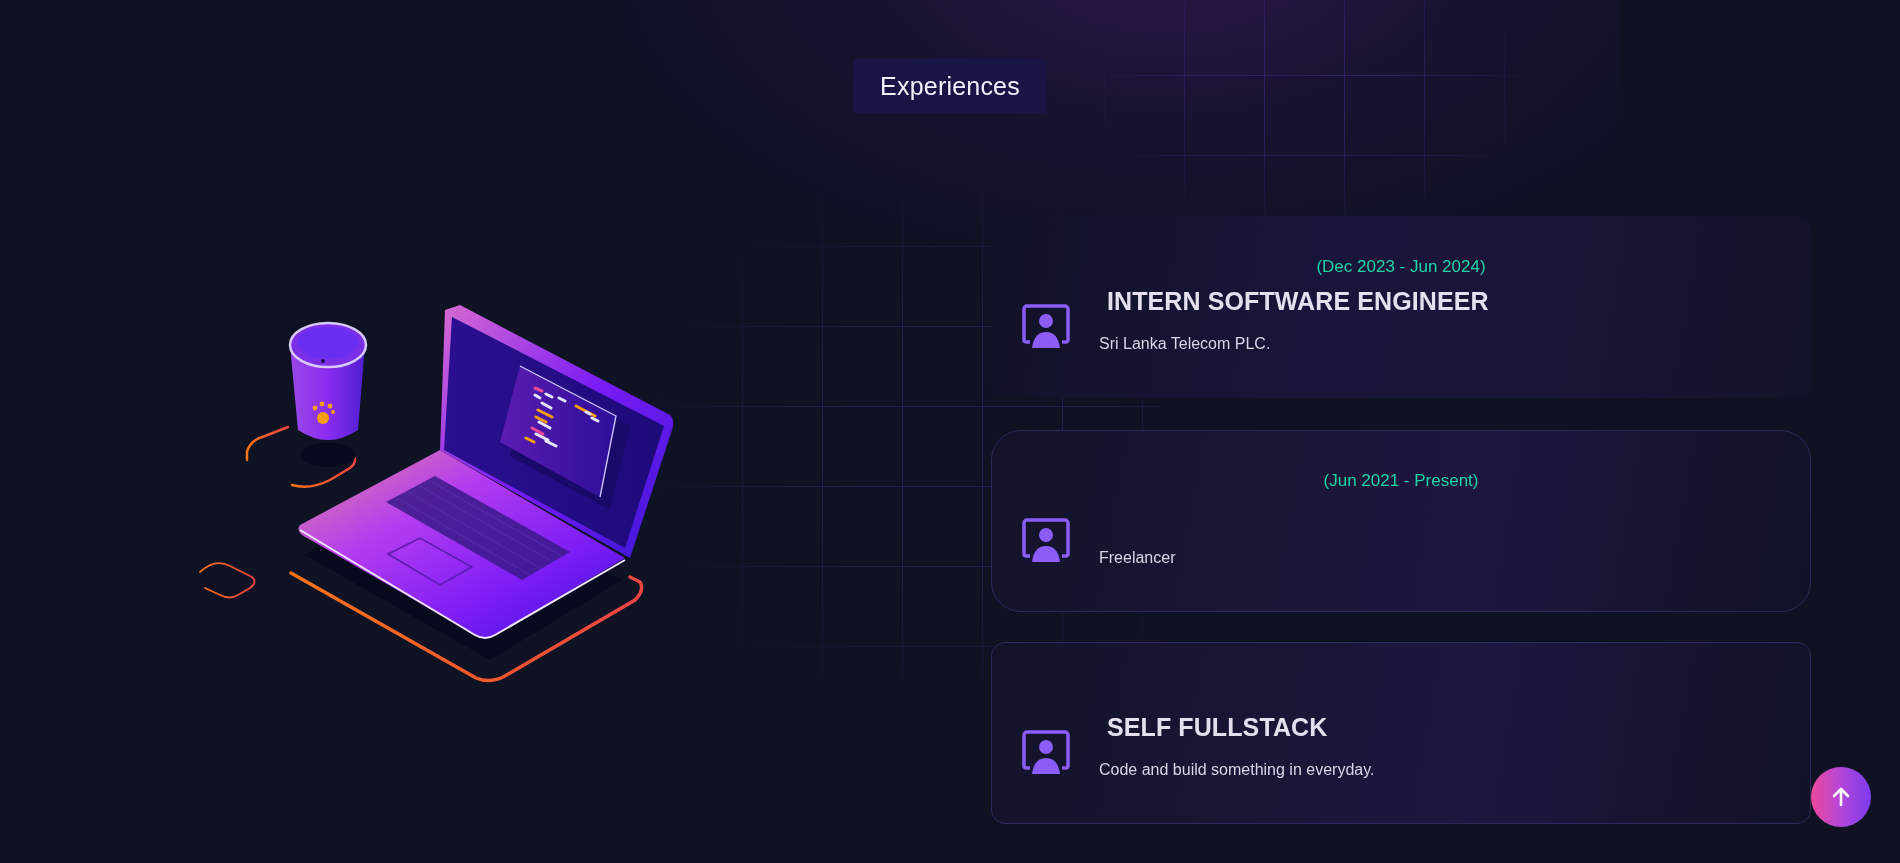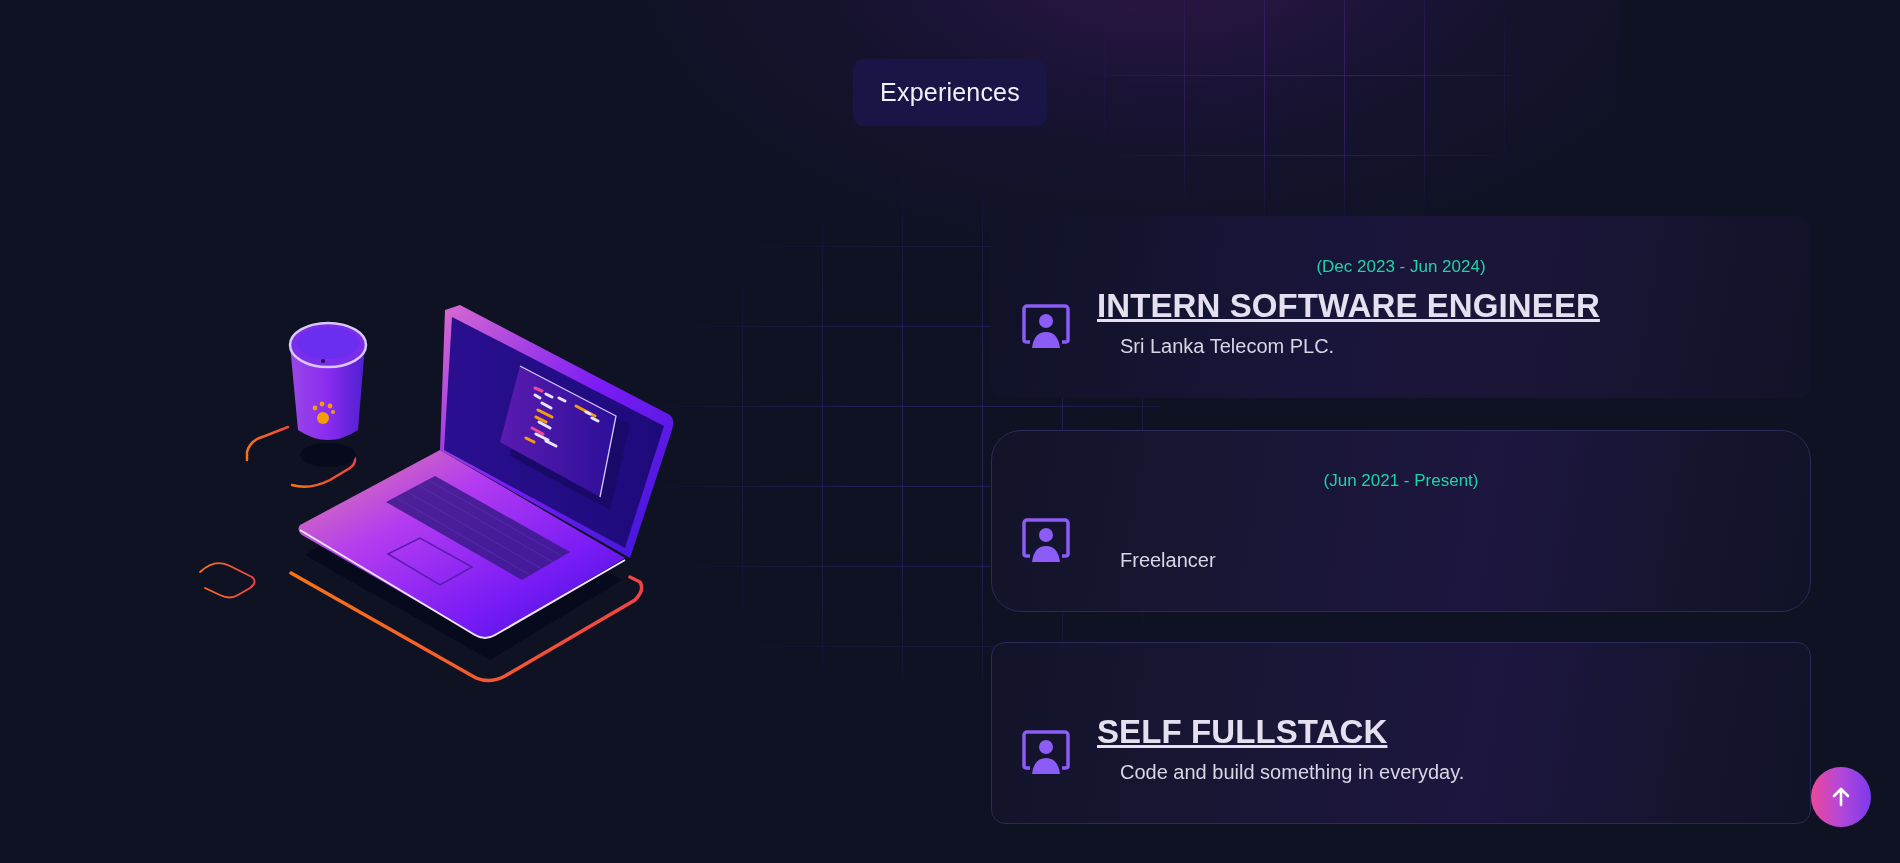--- a/index.html
+++ b/index.html
@@ -35,22 +35,22 @@
         linear-gradient(to bottom, rgba(52,38,120,0.6) 1px, transparent 1px);
       background-size: 80px 80px;
       background-position: 22px 6px;
       -webkit-mask-image: radial-gradient(ellipse at 60% 55%, #000 25%, transparent 72%);
       mask-image: radial-gradient(ellipse at 60% 55%, #000 25%, transparent 72%);
       pointer-events: none;
     }
 
     
     .section-title {
-      position: absolute; left: 853px; top: 59px; width: 194px; height: 67px;
-      background: #1a1547; border-radius: 11px;
+      position: absolute; left: 853px; top: 59px; width: 194px; height: 54px;
+      background: #1a1547; border-radius: 3px;
       display: flex; align-items: center; justify-content: center;
       font-size: 25px; color: #f2f1fb; letter-spacing: 0.2px;
     }
 
     
     .illustration { position: absolute; left: 190px; top: 290px; width: 500px; height: 400px; }
 
     
     .card {
       position: absolute; left: 991px; width: 820px; height: 182px;
@@ -58,26 +58,26 @@
       background: linear-gradient(100deg, #121329 0%, #1a1636 35%, #1d1640 60%, #15142e 85%, #101328 100%);
       border: 1px solid #2b2a5a;
     }
     .card.first { border-color: transparent; background: linear-gradient(100deg, #101227 0%, #19153a 40%, #1b1538 65%, #111328 100%); }
     .card-date {
       position: absolute; left: 0; right: 0; top: 20px; text-align: center;
       font-size: 17px; color: #20d3a6; margin-top: 20px;
     }
     .card-icon { position: absolute; left: 30px; top: 87px; width: 48px; height: 46px; }
     .card-title {
-      position: absolute; left: 105px; top: 70px;
-      font-size: 33px; font-weight: 600; color: #e4e0f0; letter-spacing: 0.1px; text-decoration: underline;
+      position: absolute; left: 115px; top: 70px;
+      font-size: 25px; font-weight: 600; color: #e4e0f0; letter-spacing: 0.1px;
     }
     .card-subtitle {
-      position: absolute; left: 128px; top: 118px;
-      font-size: 20px; color: #d8d5e6;
+      position: absolute; left: 107px; top: 118px;
+      font-size: 16px; color: #d8d5e6;
     }
 
     
     .scroll-top {
       position: absolute; left: 1811px; top: 767px; width: 60px; height: 60px;
       border-radius: 50%;
       background: linear-gradient(90deg, #ec4899 0%, #b347d9 50%, #7c3aed 100%);
       display: flex; align-items: center; justify-content: center; cursor: pointer;
     }
   </style>

